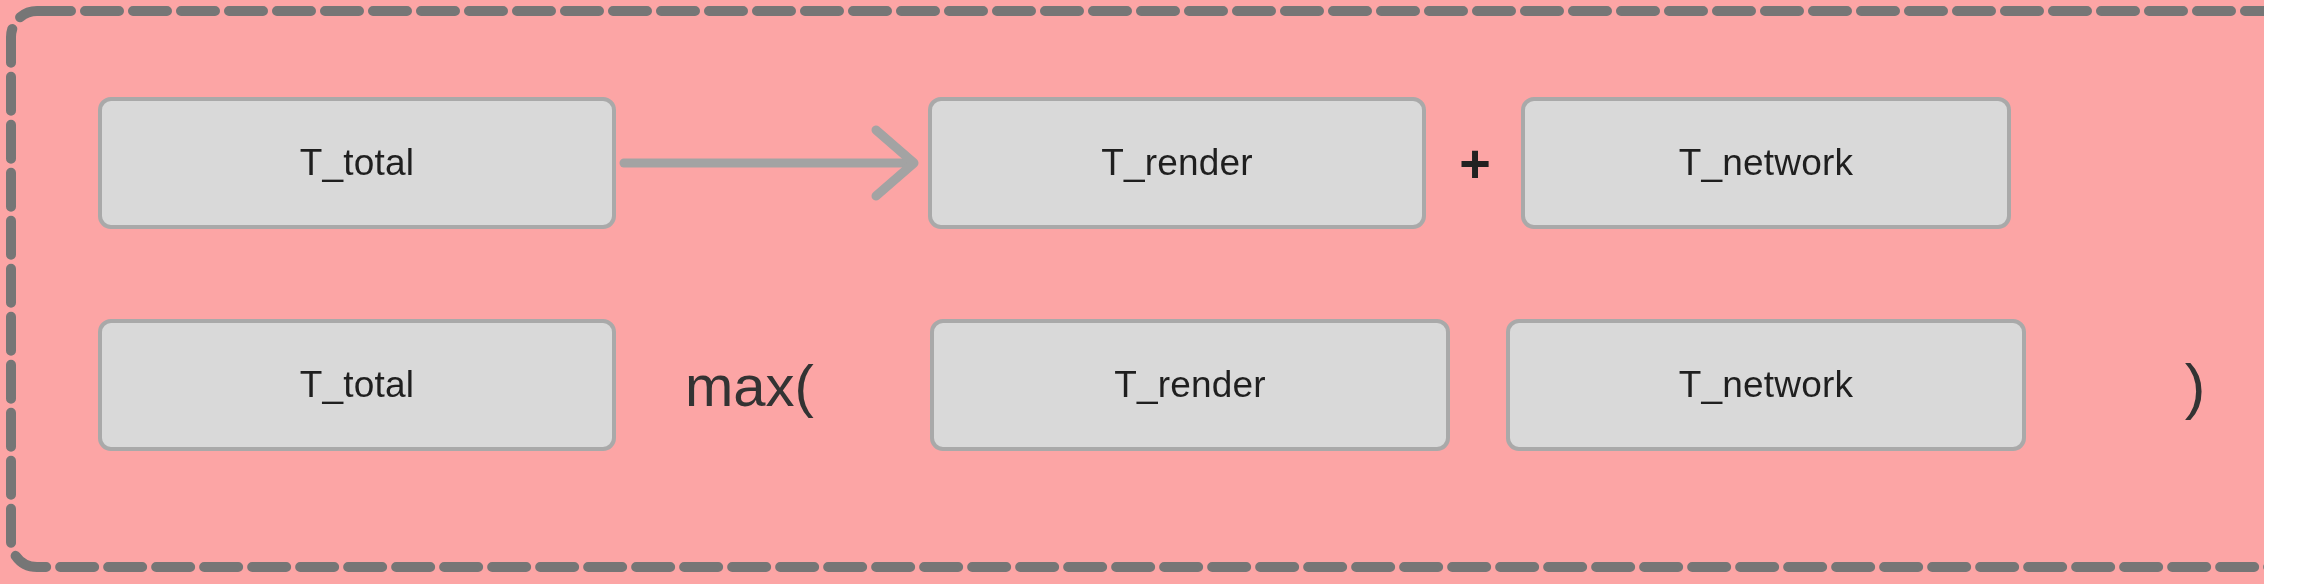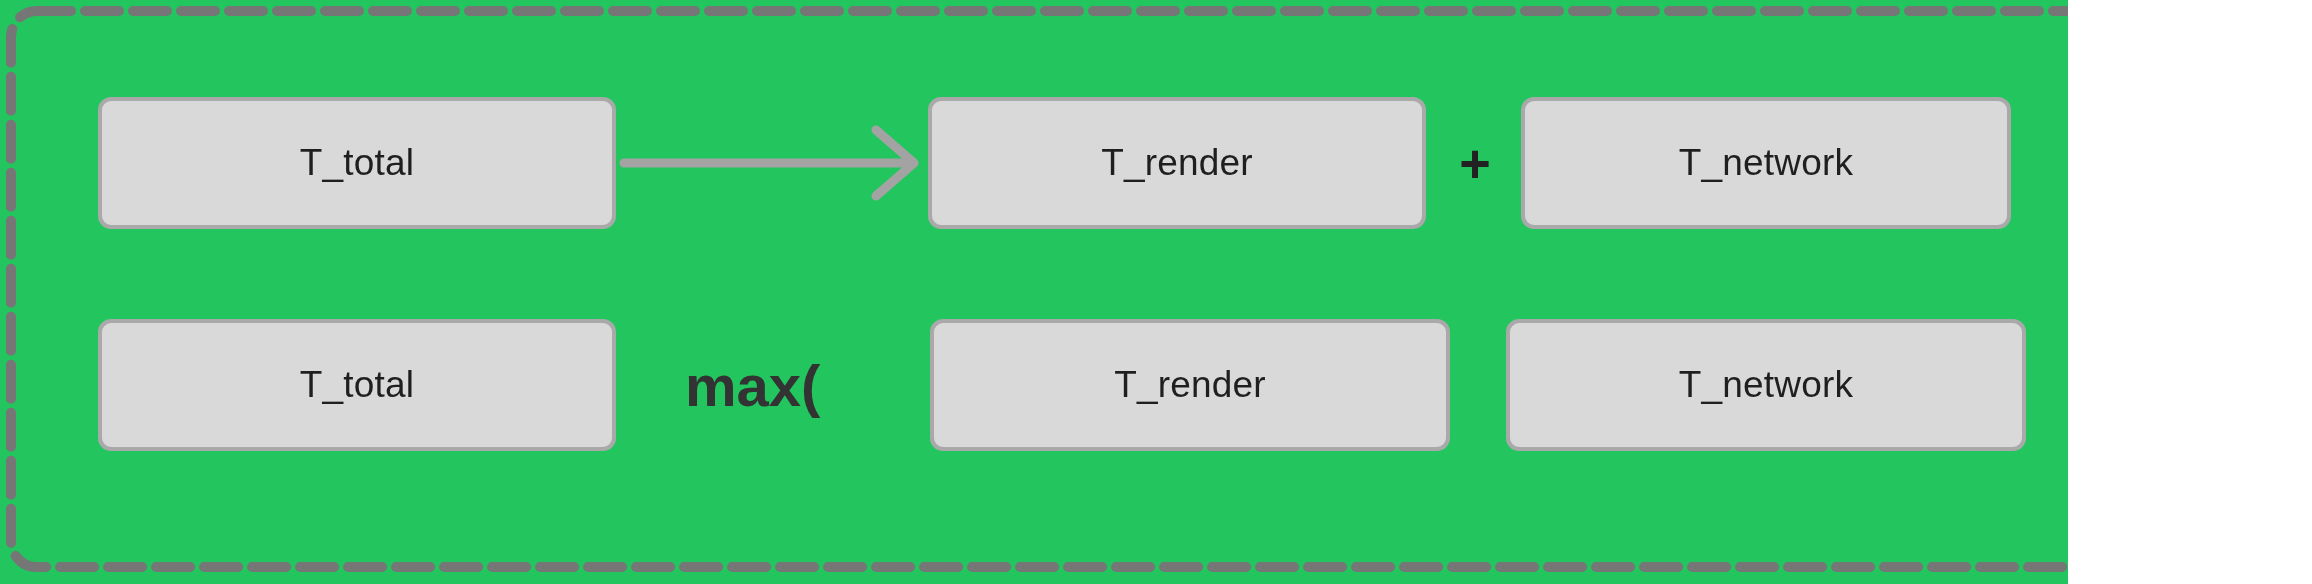--- a/index.html
+++ b/index.html
@@ -7,23 +7,23 @@
     margin: 0;
     padding: 0;
     background: #ffffff;
   }
   body {
     font-family: "Liberation Sans", sans-serif;
   }
 
   #canvas {
     position: relative;
-    width: 2068px;
+    width: 2264px;
     height: 584px;
-    background: #22c55e;
+    background: #fca5a5;
     overflow: hidden;
   }
 
   
   .dashed-frame {
     position: absolute;
     left: 6px;
     top: 6px;
     width: 2294px;
     height: 566px;
@@ -92,21 +92,21 @@
     left: 1440px;
     width: 70px;
     font-size: 54px;
     font-weight: 700;
     color: #222222;
   }
   .op-max {
     left: 660px;
     width: 230px;
     font-size: 58px;
-    font-weight: 700;
+    font-weight: 400;
     color: #333333;
     justify-content: flex-start;
     padding-left: 25px;
     box-sizing: border-box;
   }
   .op-rparen {
     left: 2150px;
     width: 90px;
     font-size: 62px;
     font-weight: 400;

